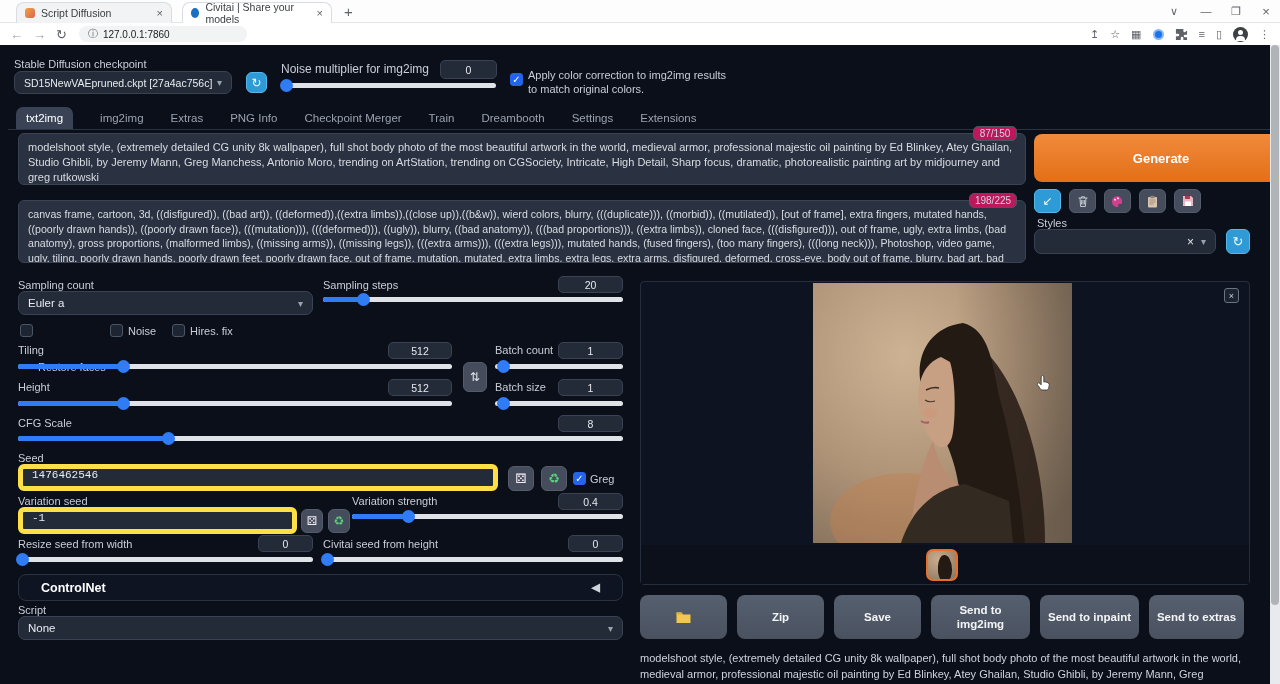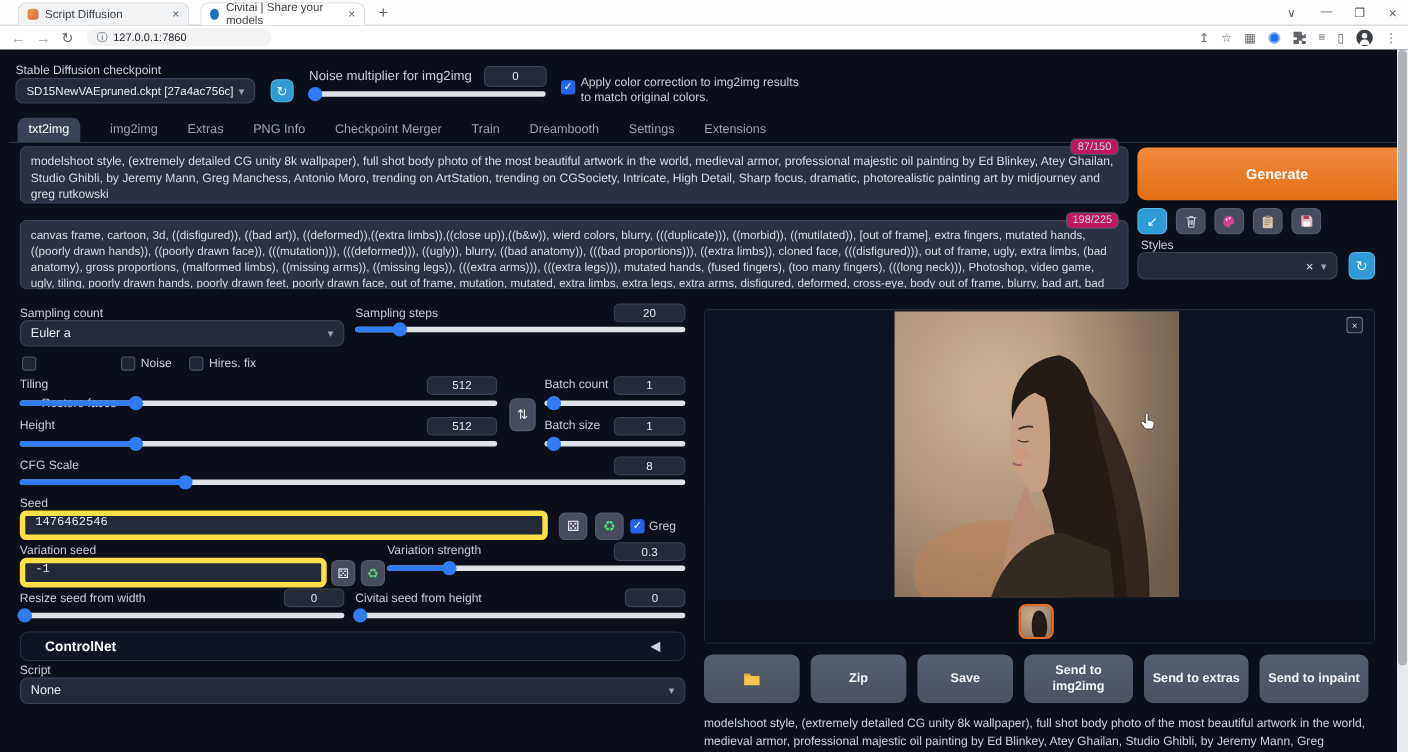--- a/index.html
+++ b/index.html
@@ -298,21 +298,21 @@
   <div class="tinput abs" style="left:18px; top:507px; width:279px; height:27px;">
     <span>-1</span>
   </div>
   <div class="sqbtn abs" style="left:301px; top:509px; width:22px; height:24px; font-size:12px;">
     <span style="color:#f1e9f5;">⚄</span>
   </div>
   <div class="sqbtn abs" style="left:328px; top:509px; width:22px; height:24px; font-size:12px;">
     <span style="color:#5ad17a;">♻</span>
   </div>
   <span class="lbl abs" style="left:352px; top:495px;">Variation strength</span>
-  <div class="numbox abs" style="left:558px; top:493px; width:65px; height:17px;">0.3</div>
+  <div class="numbox abs" style="left:558px; top:493px; width:65px; height:17px;">0.4</div>
   <div class="track abs" style="left:352px; top:514px; width:271px;">
     <div class="fill" style="width:56px;"></div>
       <div class="handle" style="left:50px;"></div>
   </div>
 
   <span class="lbl abs" style="left:18px; top:538px;">Resize seed from width</span>
   <div class="numbox abs" style="left:258px; top:535px; width:55px; height:17px;">0</div>
   <div class="track abs" style="left:18px; top:557px; width:295px;">
     <div class="handle" style="left:-2px;"></div>
   </div>
@@ -377,25 +377,25 @@
     </div>
     <div class="graybtn" style="flex:1; height:44px;">
       <span>Zip</span>
     </div>
     <div class="graybtn" style="flex:1; height:44px;">
       <span>Save</span>
     </div>
     <div class="graybtn" style="flex:1; height:44px; padding:0 6px;">
       <span>Send to img2img</span>
     </div>
+    <div class="graybtn" style="flex:1; height:44px; padding:0 6px;">
+      <span>Send to inpaint</span>
+    </div>
     <div class="graybtn" style="flex:1; height:44px; padding:0 4px;">
       <span>Send to extras</span>
-    </div>
-    <div class="graybtn" style="flex:1; height:44px; padding:0 6px;">
-      <span>Send to inpaint</span>
     </div>
   </div>
 
   <div id="infotext" class="abs" style="left:640px; top:650px; width:606px;">modelshoot style, (extremely detailed CG unity 8k wallpaper), full shot body photo of the most beautiful artwork in the world, medieval armor, professional majestic oil painting by Ed Blinkey, Atey Ghailan, Studio Ghibli, by Jeremy Mann, Greg Manchess, Antonio Moro, trending on ArtStation, trending on</div>
 
   <div id="sbtrack" class="abs"></div>
   <div id="sbthumb" class="abs"></div>
 
   <svg id="cursor" class="abs" viewBox="0 0 16 18">
     <path d="M6.5 1.5c.8 0 1.3.6 1.3 1.4v5.2l1-.2c.5-.1 3.9.5 4.4 2.2.3 1-.2 2.3-.5 3.4-.3 1.2-.8 2.5-1.7 2.5H6.2c-.8 0-1.4-.6-1.9-1.3L1.6 11c-.5-.7-.3-1.5.3-1.9.5-.3 1.3-.2 1.8.3l1.5 1.4V2.9c0-.8.5-1.4 1.3-1.4z" fill="#ffffff" stroke="#333" stroke-width="0.8"></path>

